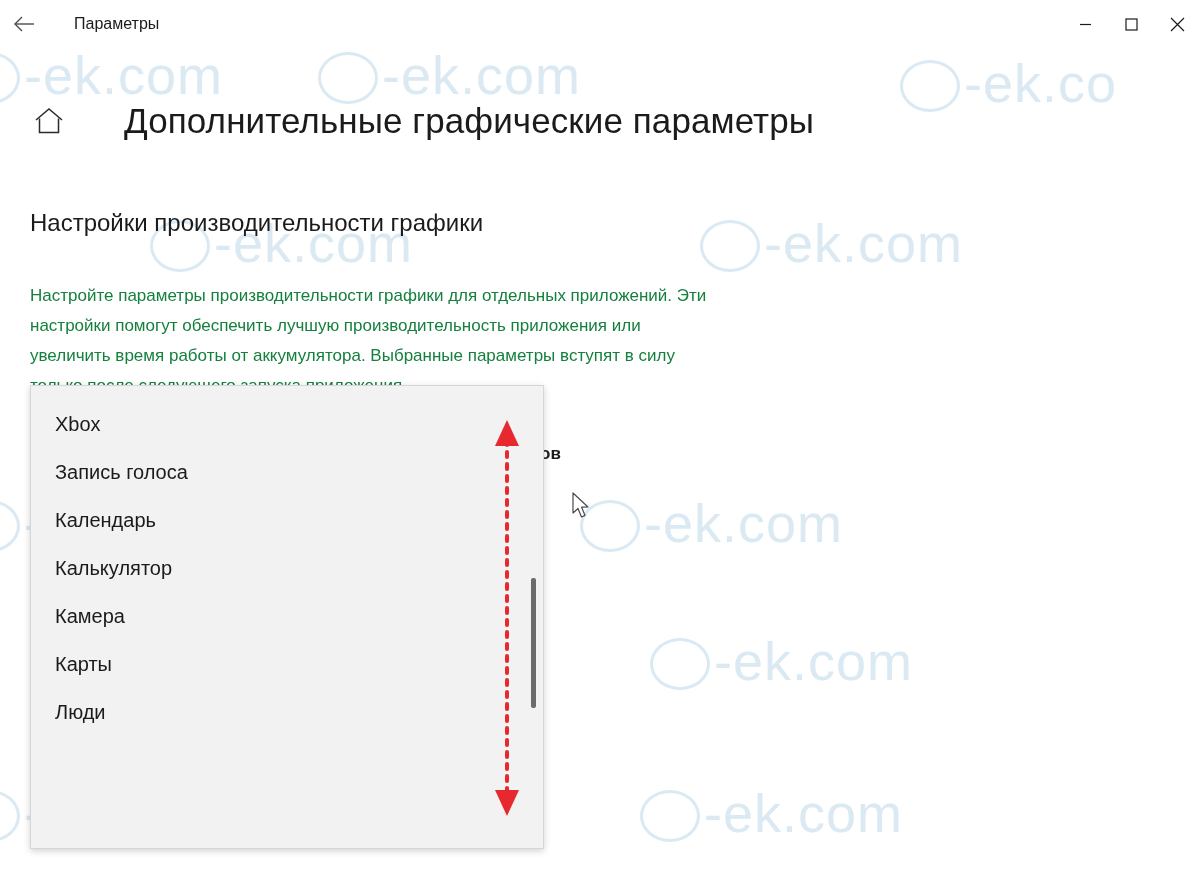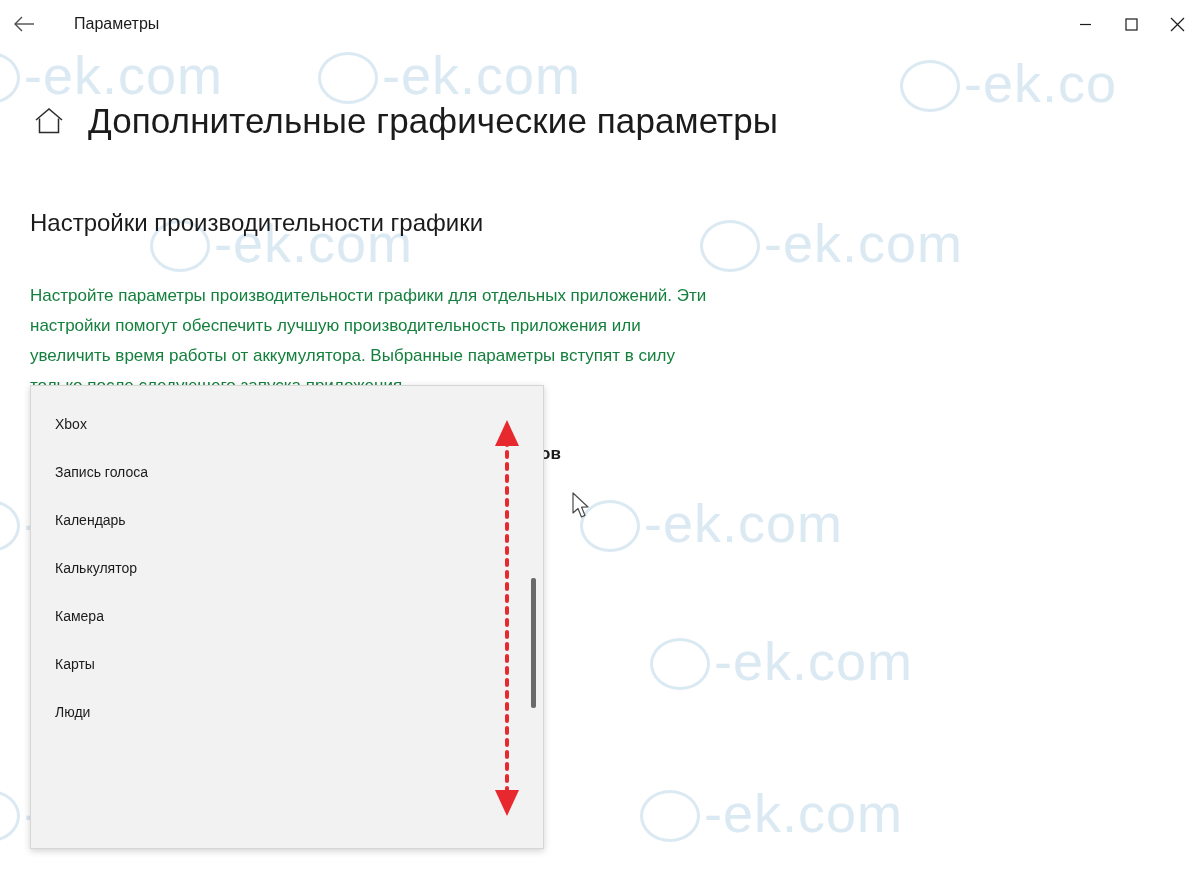--- a/index.html
+++ b/index.html
@@ -81,20 +81,21 @@
     color: #1b1b1b;
   }
 
   
   .page-head {
     position: relative;
     z-index: 20;
     display: flex;
     align-items: center;
     padding: 30px 0 0 32px;
+    gap: 36px;
   }
   .home-icon {
     width: 34px;
     height: 34px;
     display: flex;
     align-items: center;
     justify-content: center;
     color: #2b2b2b;
     margin-right: 22px;
   }
@@ -147,21 +148,21 @@
   }
   .dd-list {
     list-style: none;
     margin: 0;
     padding: 14px 0 0 0;
   }
   .dd-item {
     height: 48px;
     line-height: 48px;
     padding-left: 24px;
-    font-size: 14px;
+    font-size: 20px;
     color: #1b1b1b;
     white-space: nowrap;
   }
   .dd-scrollbar {
     position: absolute;
     right: 2px;
     top: 0;
     width: 14px;
     height: 100%;
   }

